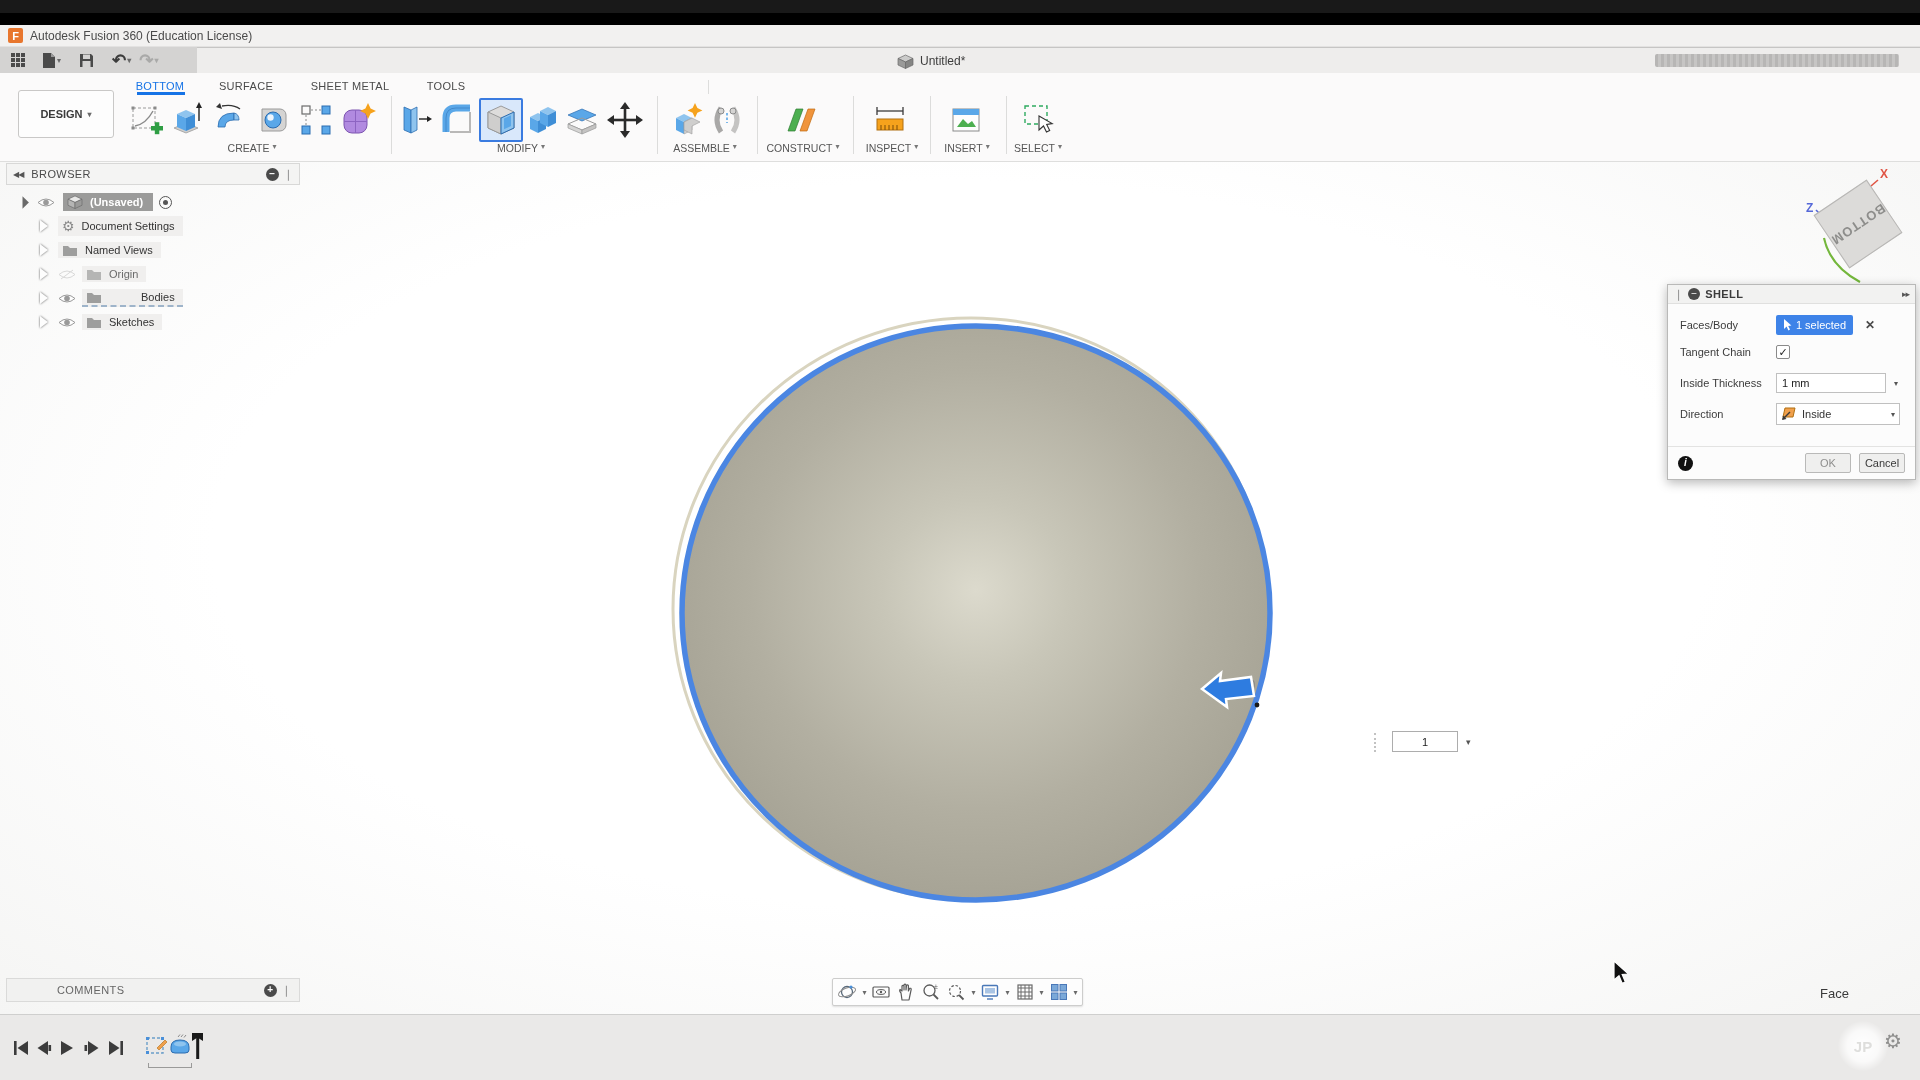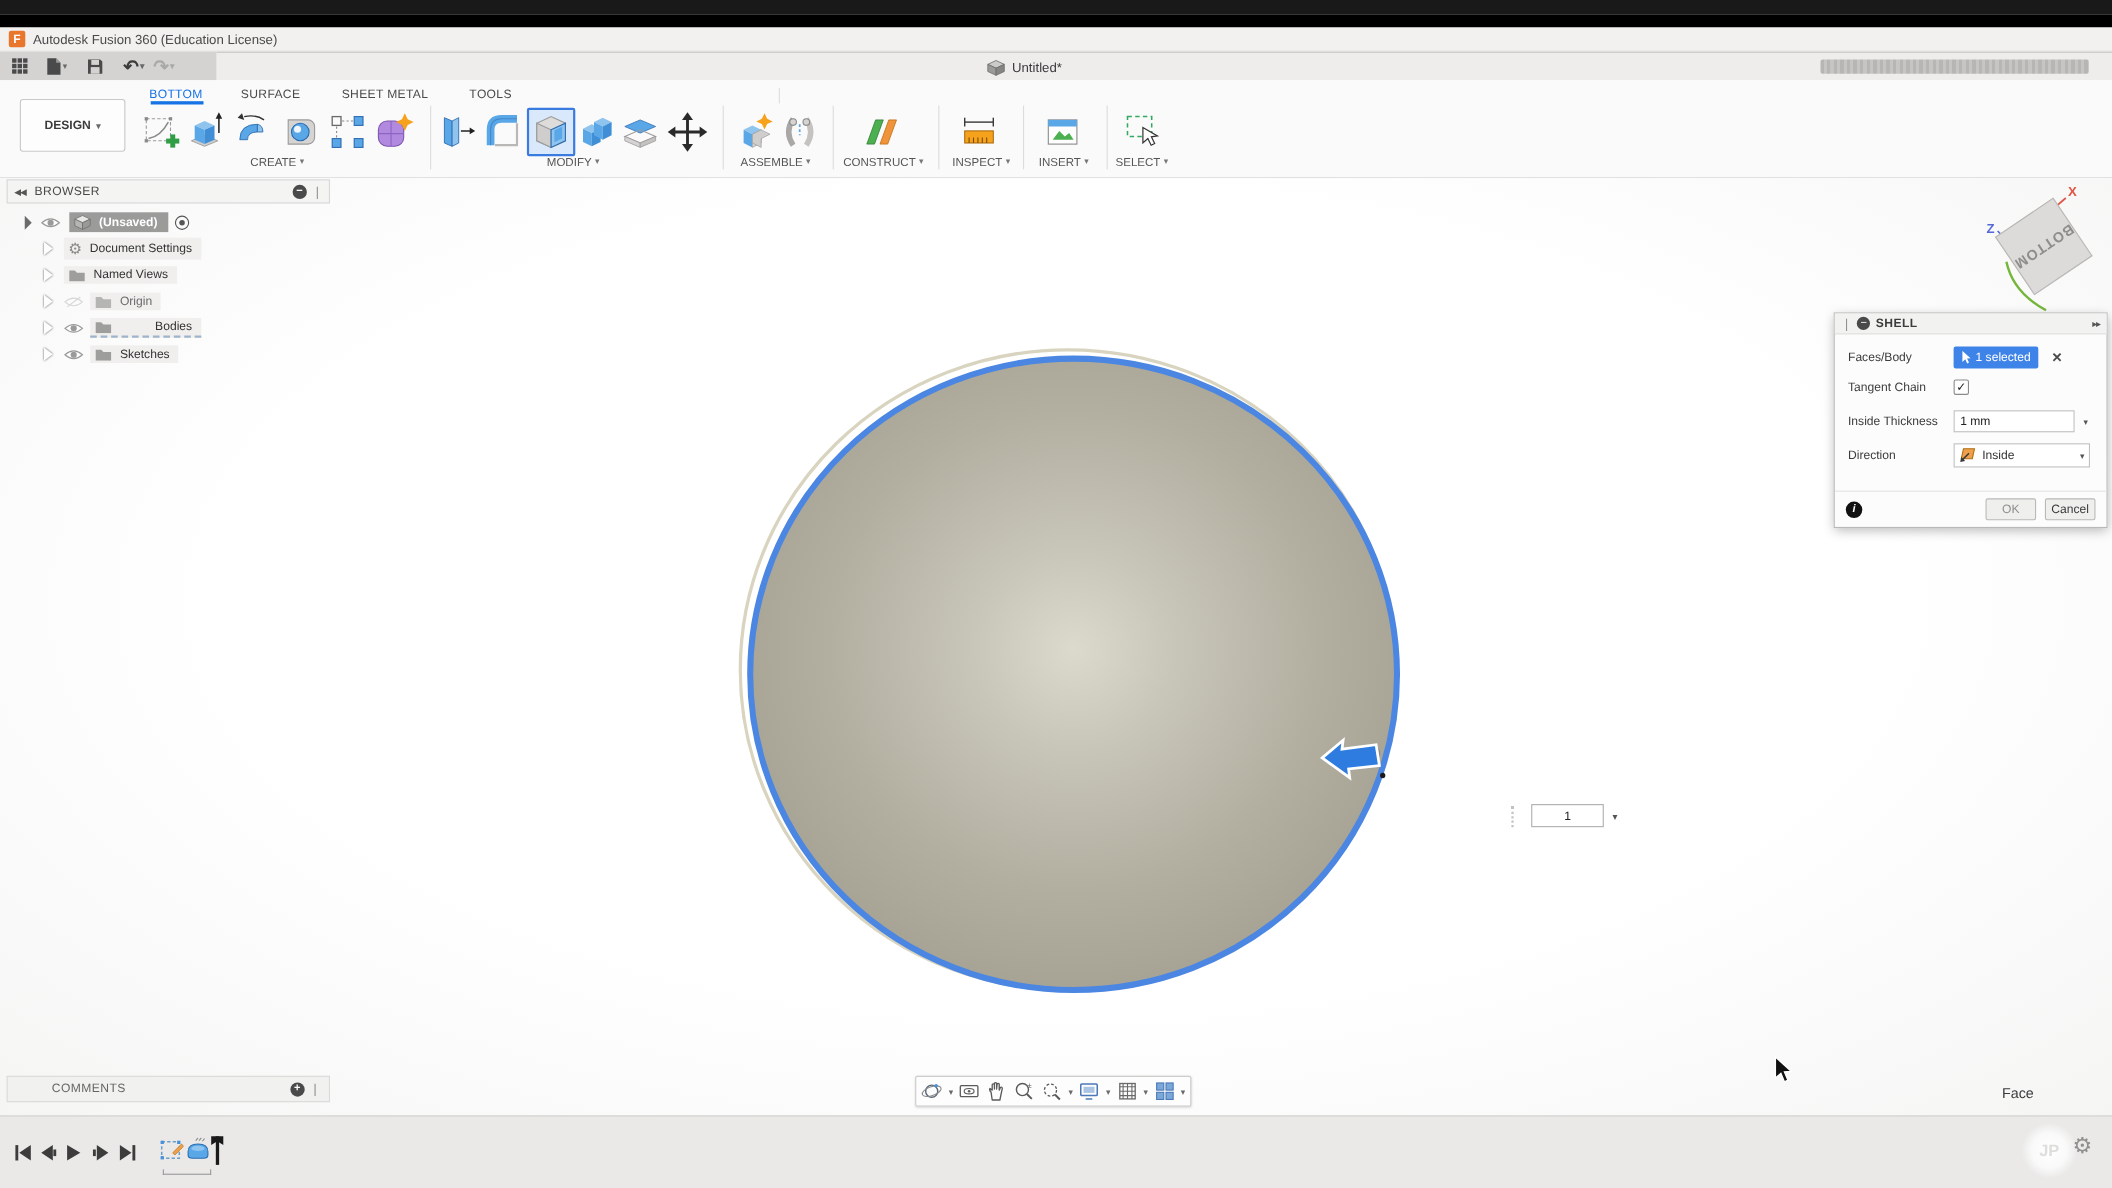--- a/index.html
+++ b/index.html
@@ -76,21 +76,21 @@
   .dinput { width:110px; height:20px; border:1px solid #c0c0c0; background:#fff; font-size:11px; padding-left:5px; font-family:"Liberation Sans",sans-serif; color:#222;}
   .ddrop { width:124px; height:22px; border:1px solid #c0c0c0; background:#fff; display:flex; align-items:center; gap:5px; padding:0 4px;}
   .dcar { font-size:8px; color:#555;}
   .dsep { position:absolute; left:0; top:161px; width:100%; border-top:1px solid #e3e3e2;}
   .dfoot { position:absolute; left:0; top:168px; width:100%; display:flex; align-items:center; padding:0 10px;}
   .infoc { width:15px; height:15px; border-radius:50%; background:#111; color:#fff; font-size:10px; font-style:italic; font-weight:bold; text-align:center; line-height:14px;}
   .dbtn { height:20px; background:#efefee; border:1px solid #b9b9b8; border-radius:2px; font-size:11px; display:flex; align-items:center; justify-content:center;}
 
   
   .commentsbar { position:absolute; left:6px; top:816px; width:294px; height:24px; background:#f1f1f0; border:1px solid #dadad9; display:flex; align-items:center; padding:0 8px;}
-  .commentsbar .ct { flex:1; font-size:11px; color:#666; letter-spacing:.4px; margin-left:32px;}
+  .commentsbar .ct { flex:1; font-size:11px; color:#666; letter-spacing:.4px; margin-left:42px;}
   .navbar { position:absolute; left:832px; top:816px; width:251px; height:28px; background:#fdfdfd; border:1px solid #cdcdcc; border-radius:2px; display:flex; align-items:center; justify-content:center; gap:5px; box-shadow:0 1px 2px rgba(0,0,0,.12);}
   .ncar { font-size:8px; color:#6a6a6a;}
   .facelabel { position:absolute; left:1820px; top:824px; font-size:13px; color:#3a3a3a;}
 
   
   .footer { position:absolute; left:0; top:1014px; width:1920px; height:66px; background:#eae9e8; border-top:1px solid #cfcfce;}
   .pbtn { position:absolute; top:22px; width:22px; height:22px; display:flex; align-items:center; justify-content:center;}
   .tlicon { position:absolute; top:18px; width:24px; height:26px; display:flex; align-items:center; justify-content:center;}
   .tlbracket { position:absolute; left:148px; top:48px; width:44px; height:5px; border-left:1px solid #9a9a99; border-right:1px solid #9a9a99; border-bottom:1px solid #9a9a99;}
   .jpstar { position:absolute; left:1838px; top:6px; width:50px; height:50px; border-radius:50%; background:radial-gradient(circle,#ffffff 0%, rgba(255,255,255,.75) 45%, rgba(255,255,255,0) 72%); display:flex; align-items:center; justify-content:center; font-weight:bold; font-size:15px; color:#dededc;}

